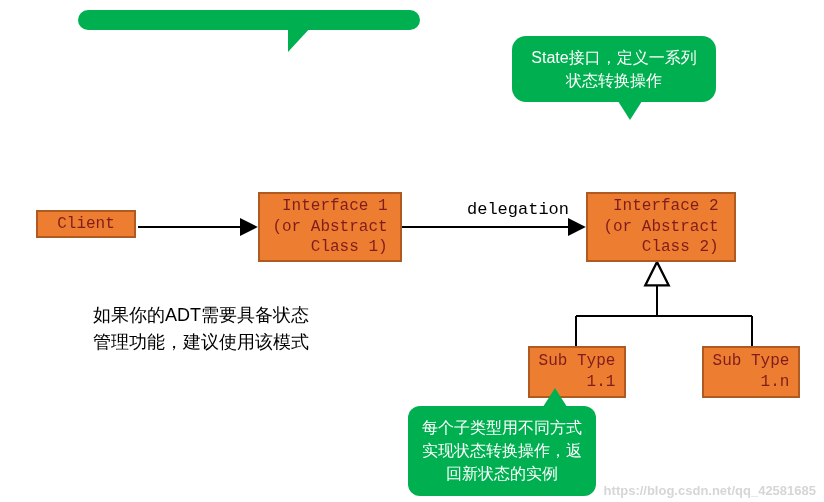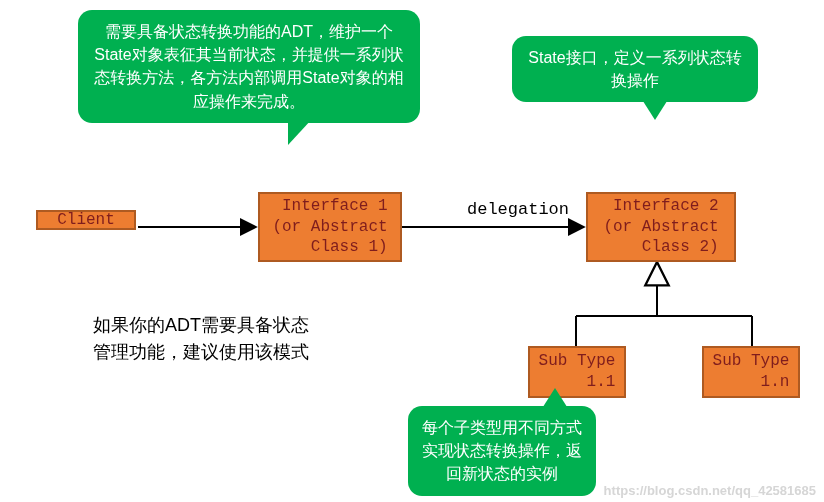--- a/index.html
+++ b/index.html
@@ -110,30 +110,29 @@
 
   <line x1="402" y1="227" x2="584" y2="227" stroke="#000" stroke-width="2" marker-end="url(#arrow)"></line>
 
   <line x1="657" y1="316" x2="657" y2="262" stroke="#000" stroke-width="2" marker-end="url(#tri-hollow)"></line>
   <line x1="576" y1="316" x2="752" y2="316" stroke="#000" stroke-width="2"></line>
   <line x1="576" y1="316" x2="576" y2="346" stroke="#000" stroke-width="2"></line>
   <line x1="752" y1="316" x2="752" y2="346" stroke="#000" stroke-width="2"></line>
 </svg>
 
 <div class="bubble" style="left:78px; top:10px; width:342px;">
-  <span>需要具备状态转换功能的ADT，维护一个State对象表征其当前状态，并提供一系列状态转换方法，各方法内部调用State对象的相应操作来完成。</span>
   <div class="tail tail-down-left" style="left:210px;"></div>
 </div>
 
-<div class="bubble" style="left:512px; top:36px; width:246px;">
+<div class="bubble" style="left:512px; top:36px; width:204px;">
   <span>State接口，定义一系列状态转换操作</span>
   <div class="tail tail-down-center" style="left:58%;"></div>
 </div>
 
-<div class="box-orange" style="left:36px; top:210px; width:100px; height:20px;">
+<div class="box-orange" style="left:36px; top:210px; width:100px; height:28px;">
   <span>Client</span>
 </div>
 
 <div class="box-orange" style="left:258px; top:192px; width:144px; height:70px; white-space:pre-line;">
   <span>Interface 1
 (or Abstract
 Class 1)</span>
 </div>
 
 <div class="box-orange" style="left:586px; top:192px; width:150px; height:70px; white-space:pre-line;">
@@ -147,22 +146,22 @@
 1.1</span>
 </div>
 
 <div class="box-orange" style="left:702px; top:346px; width:98px; height:52px; white-space:pre-line;">
   <span>Sub Type
 1.n</span>
 </div>
 
 <div class="edge-label" style="left:430px; top:200px;">delegation</div>
 
-<div class="bubble" style="left:408px; top:406px; width:188px;">
+<div class="bubble" style="left:408px; top:406px; width:188px;border-radius:12px;">
   <div class="tail tail-up-center" style="left:78%;"></div>
   <span>每个子类型用不同方式实现状态转换操作，返回新状态的实例</span>
 </div>
 
-<div class="note-text" style="left:86px; top:302px; width:230px;margin-top:10px;">
+<div class="note-text" style="left:86px; top:302px; width:230px;">
   <span>如果你的ADT需要具备状态管理功能，建议使用该模式</span>
 </div>
 
 <div class="watermark">https://blog.csdn.net/qq_42581685</div>
 
 </body></html>

